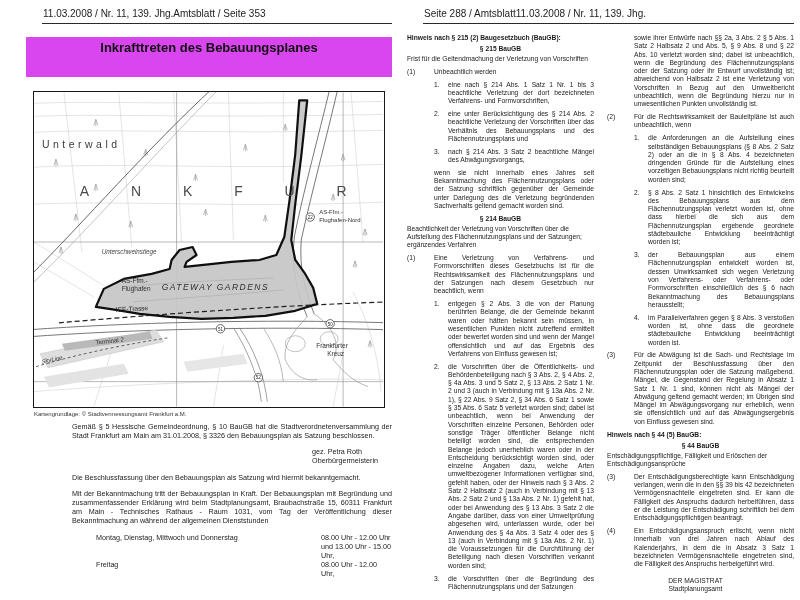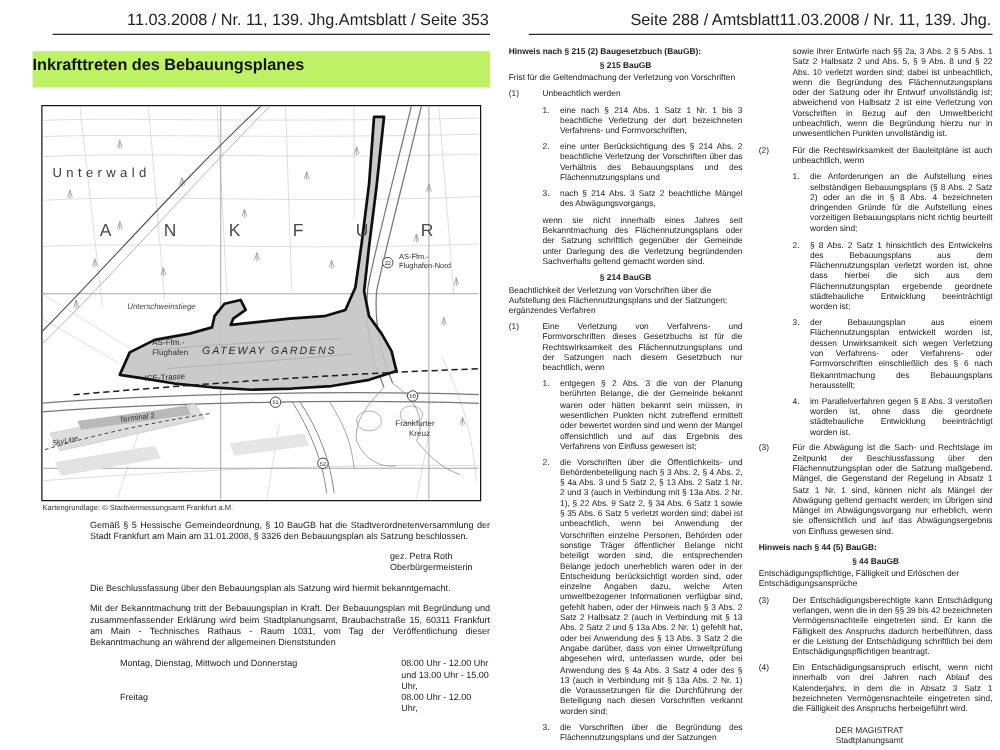--- a/index.html
+++ b/index.html
@@ -2,23 +2,23 @@
 <html><head>
 <meta charset="utf-8">
 <style>
   html,body{margin:0;padding:0;width:800px;height:600px;overflow:hidden;background:#ffffff;}
   body{font-family:"Liberation Sans","DejaVu Sans",sans-serif;color:#1c1c1c;-webkit-font-smoothing:antialiased;}
   .sheet{display:flex;width:800px;height:600px;background:#fff;}
   .page{width:400px;height:600px;overflow:hidden;box-sizing:border-box;}
   .page.left{padding:8px 8px 0 26px;}
   .page.right{padding:8px 6px 0 7px;}
 
-  .pghead{display:flex;justify-content:flex-end;font-size:13px;padding:0 1px 4px 1px;border-bottom:1px solid #2a2a2a;color:#222;margin-left:16px;}
-
-  .titlebar{margin-top:13px;height:29px;background:#bef264;font-weight:bold;font-size:13px;line-height:22px;color:#111;}
+  .pghead{display:flex;justify-content:flex-start;font-size:10px;padding:0 1px 4px 1px;border-bottom:1px solid #2a2a2a;color:#222;margin-left:16px;}
+
+  .titlebar{margin-top:13px;height:40px;background:#d946ef;text-align:center;font-weight:bold;font-size:13px;line-height:22px;color:#111;}
 
   .mapbox{margin:14px 0 0 7px;width:352px;border:1.3px solid #181818;box-sizing:border-box;background:#fff;}
   .map-head{height:54px;border-bottom:1px solid #181818;text-align:center;box-sizing:border-box;padding-top:7px;}
   .map-title{font-size:17px;color:#1a1a1a;letter-spacing:.5px;}
   .map-subtitle{font-size:11px;color:#222;margin-top:4px;}
   .map-canvas{display:block;}
 
   .caption{font-size:6px;color:#333;margin:3px 0 0 8px;}
 
   .body-txt{font-size:7.2px;line-height:1.22;text-align:justify;color:#1b1b1b;margin-left:46px;}

